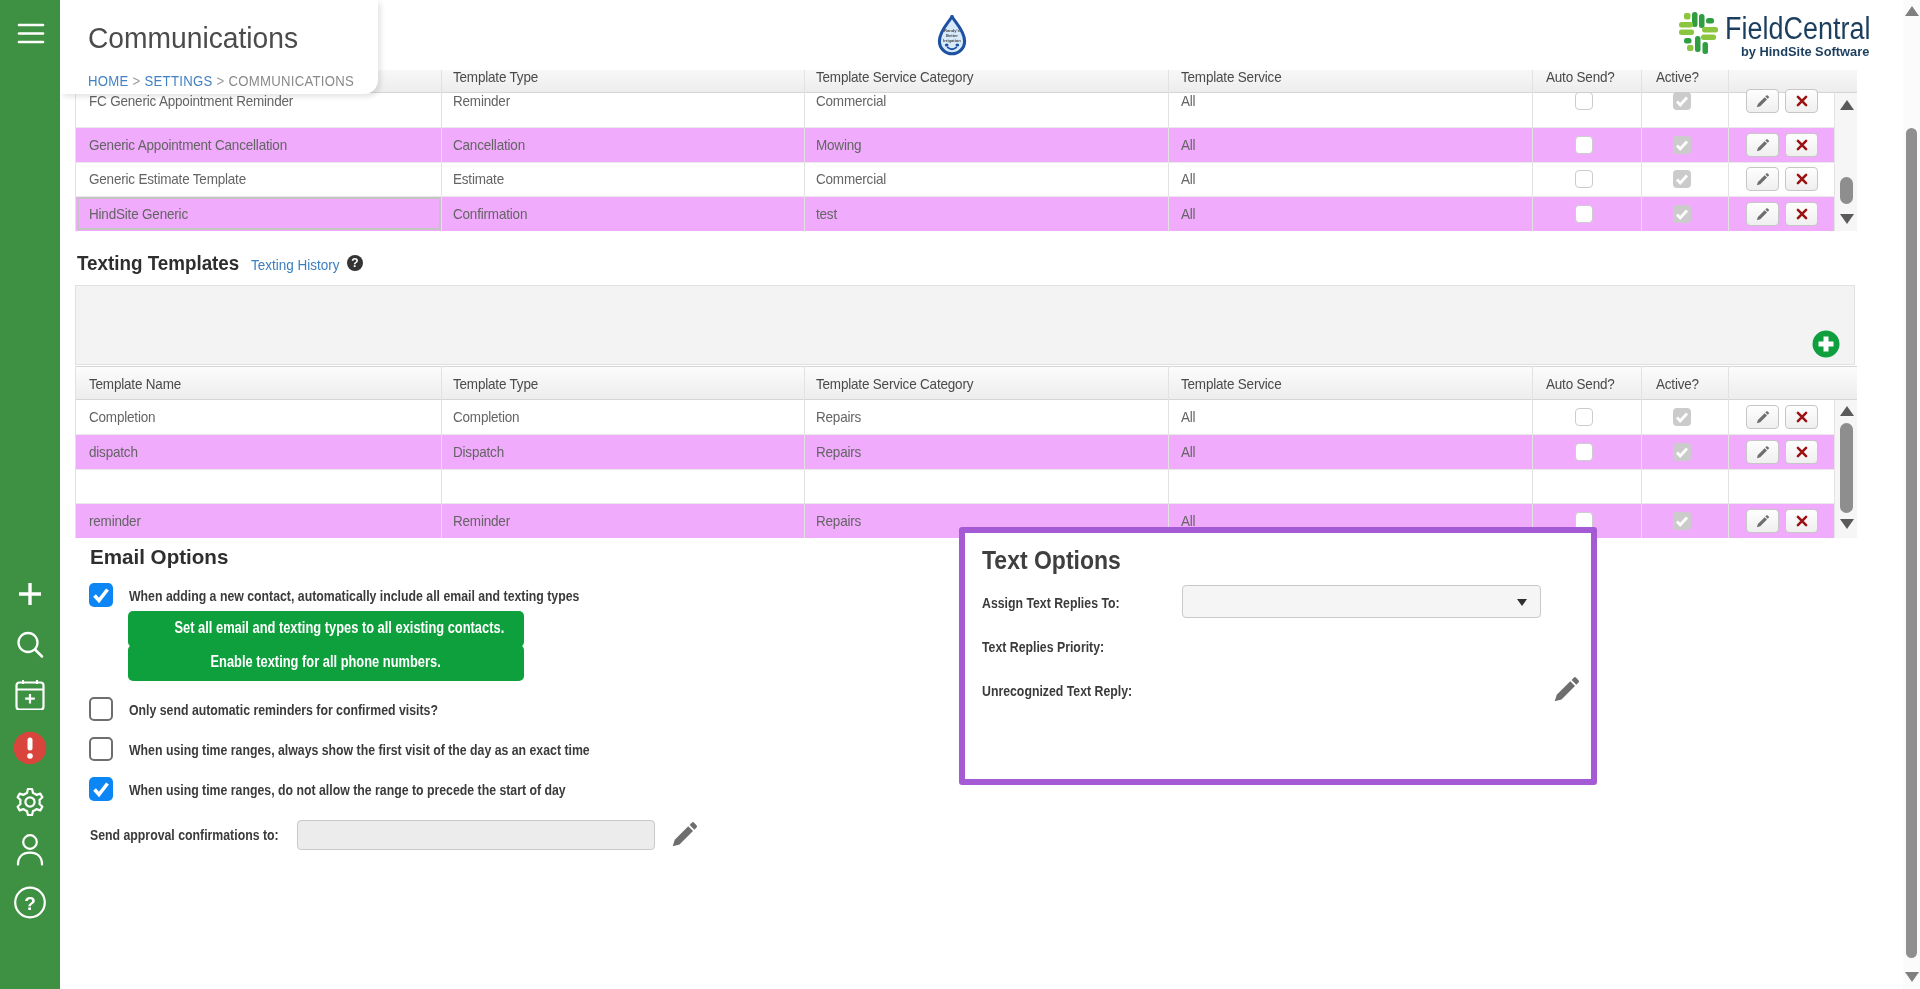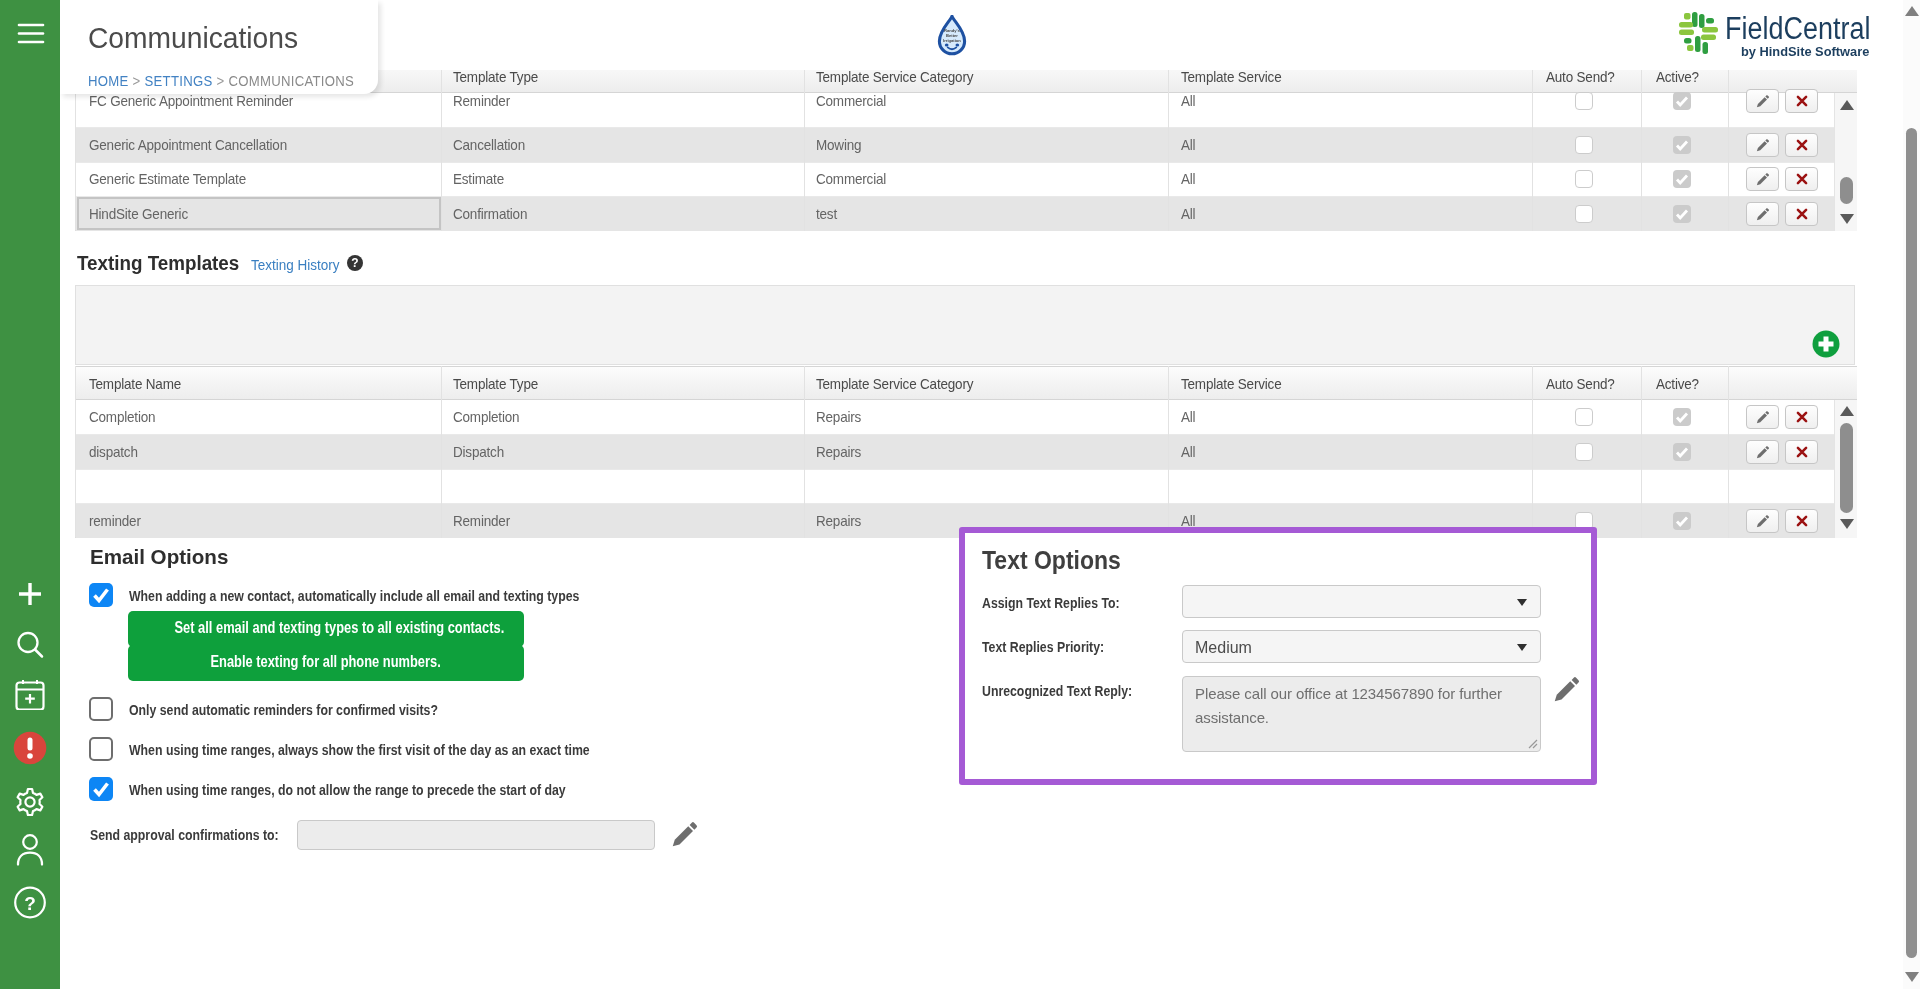--- a/index.html
+++ b/index.html
@@ -7,21 +7,21 @@
   font-family:"Liberation Sans", sans-serif; }
 .abs { position:absolute; }
 #sidebar { position:absolute; left:0; top:0; width:60px; height:989px; background:#3e9142; z-index:20; }
 .sic { position:absolute; left:0; width:60px; text-align:center; }
 
 .tbl { position:absolute; left:75px; width:1781px; z-index:1; }
 .thead { position:absolute; left:0; top:0; width:1781px; height:34px;
   background:linear-gradient(#fcfcfc,#ededed); border-top:1px solid #d5d5d5; border-bottom:1px solid #d5d5d5; }
 .hx { position:absolute; font-size:14.5px; color:#4a4a4a; line-height:34px; white-space:nowrap; letter-spacing:-0.2px; transform:scaleX(0.93); transform-origin:0 50%; }
 .row { position:absolute; left:0; width:1758px; height:34.5px; }
-.row.alt { background:#e5e5e5; }
+.row.alt { background:#f0abfc; }
 .cx { position:absolute; font-size:14.5px; color:#646464; line-height:34.5px; white-space:nowrap; letter-spacing:-0.2px; transform:scaleX(0.93); transform-origin:0 50%; }
 .vline { position:absolute; top:0; width:1px; background:#e2e2e2; }
 .hsep { position:absolute; left:0; width:1758px; height:1px; background:#e9e9e9; }
 .cb-empty { position:absolute; width:18px; height:18px; border:1px solid #ccc; border-radius:4px; background:#fff; }
 .cb-gray { position:absolute; width:18px; height:18px; border-radius:4px; background:#cbcbcb; }
 .abtn { position:absolute; width:33px; height:24px; border:1px solid #c6c6c6; border-radius:4px;
   background:linear-gradient(#fefefe,#efefef); text-align:center; }
 .abtn svg { margin-top:4px; }
 
 .tsb { position:absolute; width:23px; background:#f6f6f6; border-left:1px solid #e4e4e4; }
@@ -329,27 +329,21 @@
     <path fill="#6e6e6e" d="M16.5 3.9l1.7-1.7a1.3 1.3 0 0 1 1.9 0l1.9 1.9a1.3 1.3 0 0 1 0 1.9l-1.7 1.7-3.8-3.8z"></path>
   </svg>
 
 <div class="abs" style="left:959px; top:527px; width:638px; height:258px; background:#fff; border:6px solid #a55ad5; border-radius:3px; z-index:5;">
   <h2 class="sec" style="left:17px; top:13px; font-size:25px; color:#3f3f3f; transform:scaleX(0.92); transform-origin:0 0;">Text Options</h2>
   <div class="lbl" style="left:17px; top:61px;">Assign Text Replies To:</div>
   <div class="sel" style="left:217px; top:52px; width:359px; height:33px;">
       <div class="arr"></div>
     </div>
   <div class="lbl" style="left:17px; top:105px;">Text Replies Priority:</div>
-  <div class="sel" style="left:217px; top:97px; width:359px; height:33px; font-size:16px; color:#4c4c4c; line-height:33px; text-indent:12px;">Medium<div class="arr"></div></div>
   <div class="lbl" style="left:17px; top:149px;">Unrecognized Text Reply:</div>
-  <div class="abs" style="left:217px; top:143px; width:359px; height:76px; background:#ececec; border:1px solid #c9c9c9; border-radius:4px; font-size:15px; color:#6f6f6f; line-height:24px; padding:5px 12px; letter-spacing:-0.1px;">Please call our office at 1234567890 for further assistance.
-    <svg class="abs" style="right:2px; bottom:2px;" width="10" height="10" viewBox="0 0 10 10">
-        <path d="M1 9L9 1M5 9L9 5" stroke="#999" stroke-width="1.2"></path>
-      </svg>
-  </div>
   <svg class="abs" style="left:586px; top:142px;" width="30" height="30" viewBox="0 0 24 24">
       <path fill="#6e6e6e" d="M3 21l1.6-5.2L15.4 5l3.8 3.8L8.4 19.6 3 21z"></path>
       <path fill="#6e6e6e" d="M16.5 3.9l1.7-1.7a1.3 1.3 0 0 1 1.9 0l1.9 1.9a1.3 1.3 0 0 1 0 1.9l-1.7 1.7-3.8-3.8z"></path>
     </svg>
 </div>
 
 <div class="abs" style="left:1903px; top:0; width:17px; height:989px; background:#fbfbfb; z-index:30;">
   <div class="tri-up" style="left:2px; top:6px; border-bottom-color:#7f7f7f;"></div>
   <div class="abs" style="left:3px; top:128px; width:11px; height:830px; border-radius:6px; background:#8f8f8f;"></div>
   <div class="tri-dn" style="left:2px; top:972px; border-top-color:#7f7f7f;"></div>

